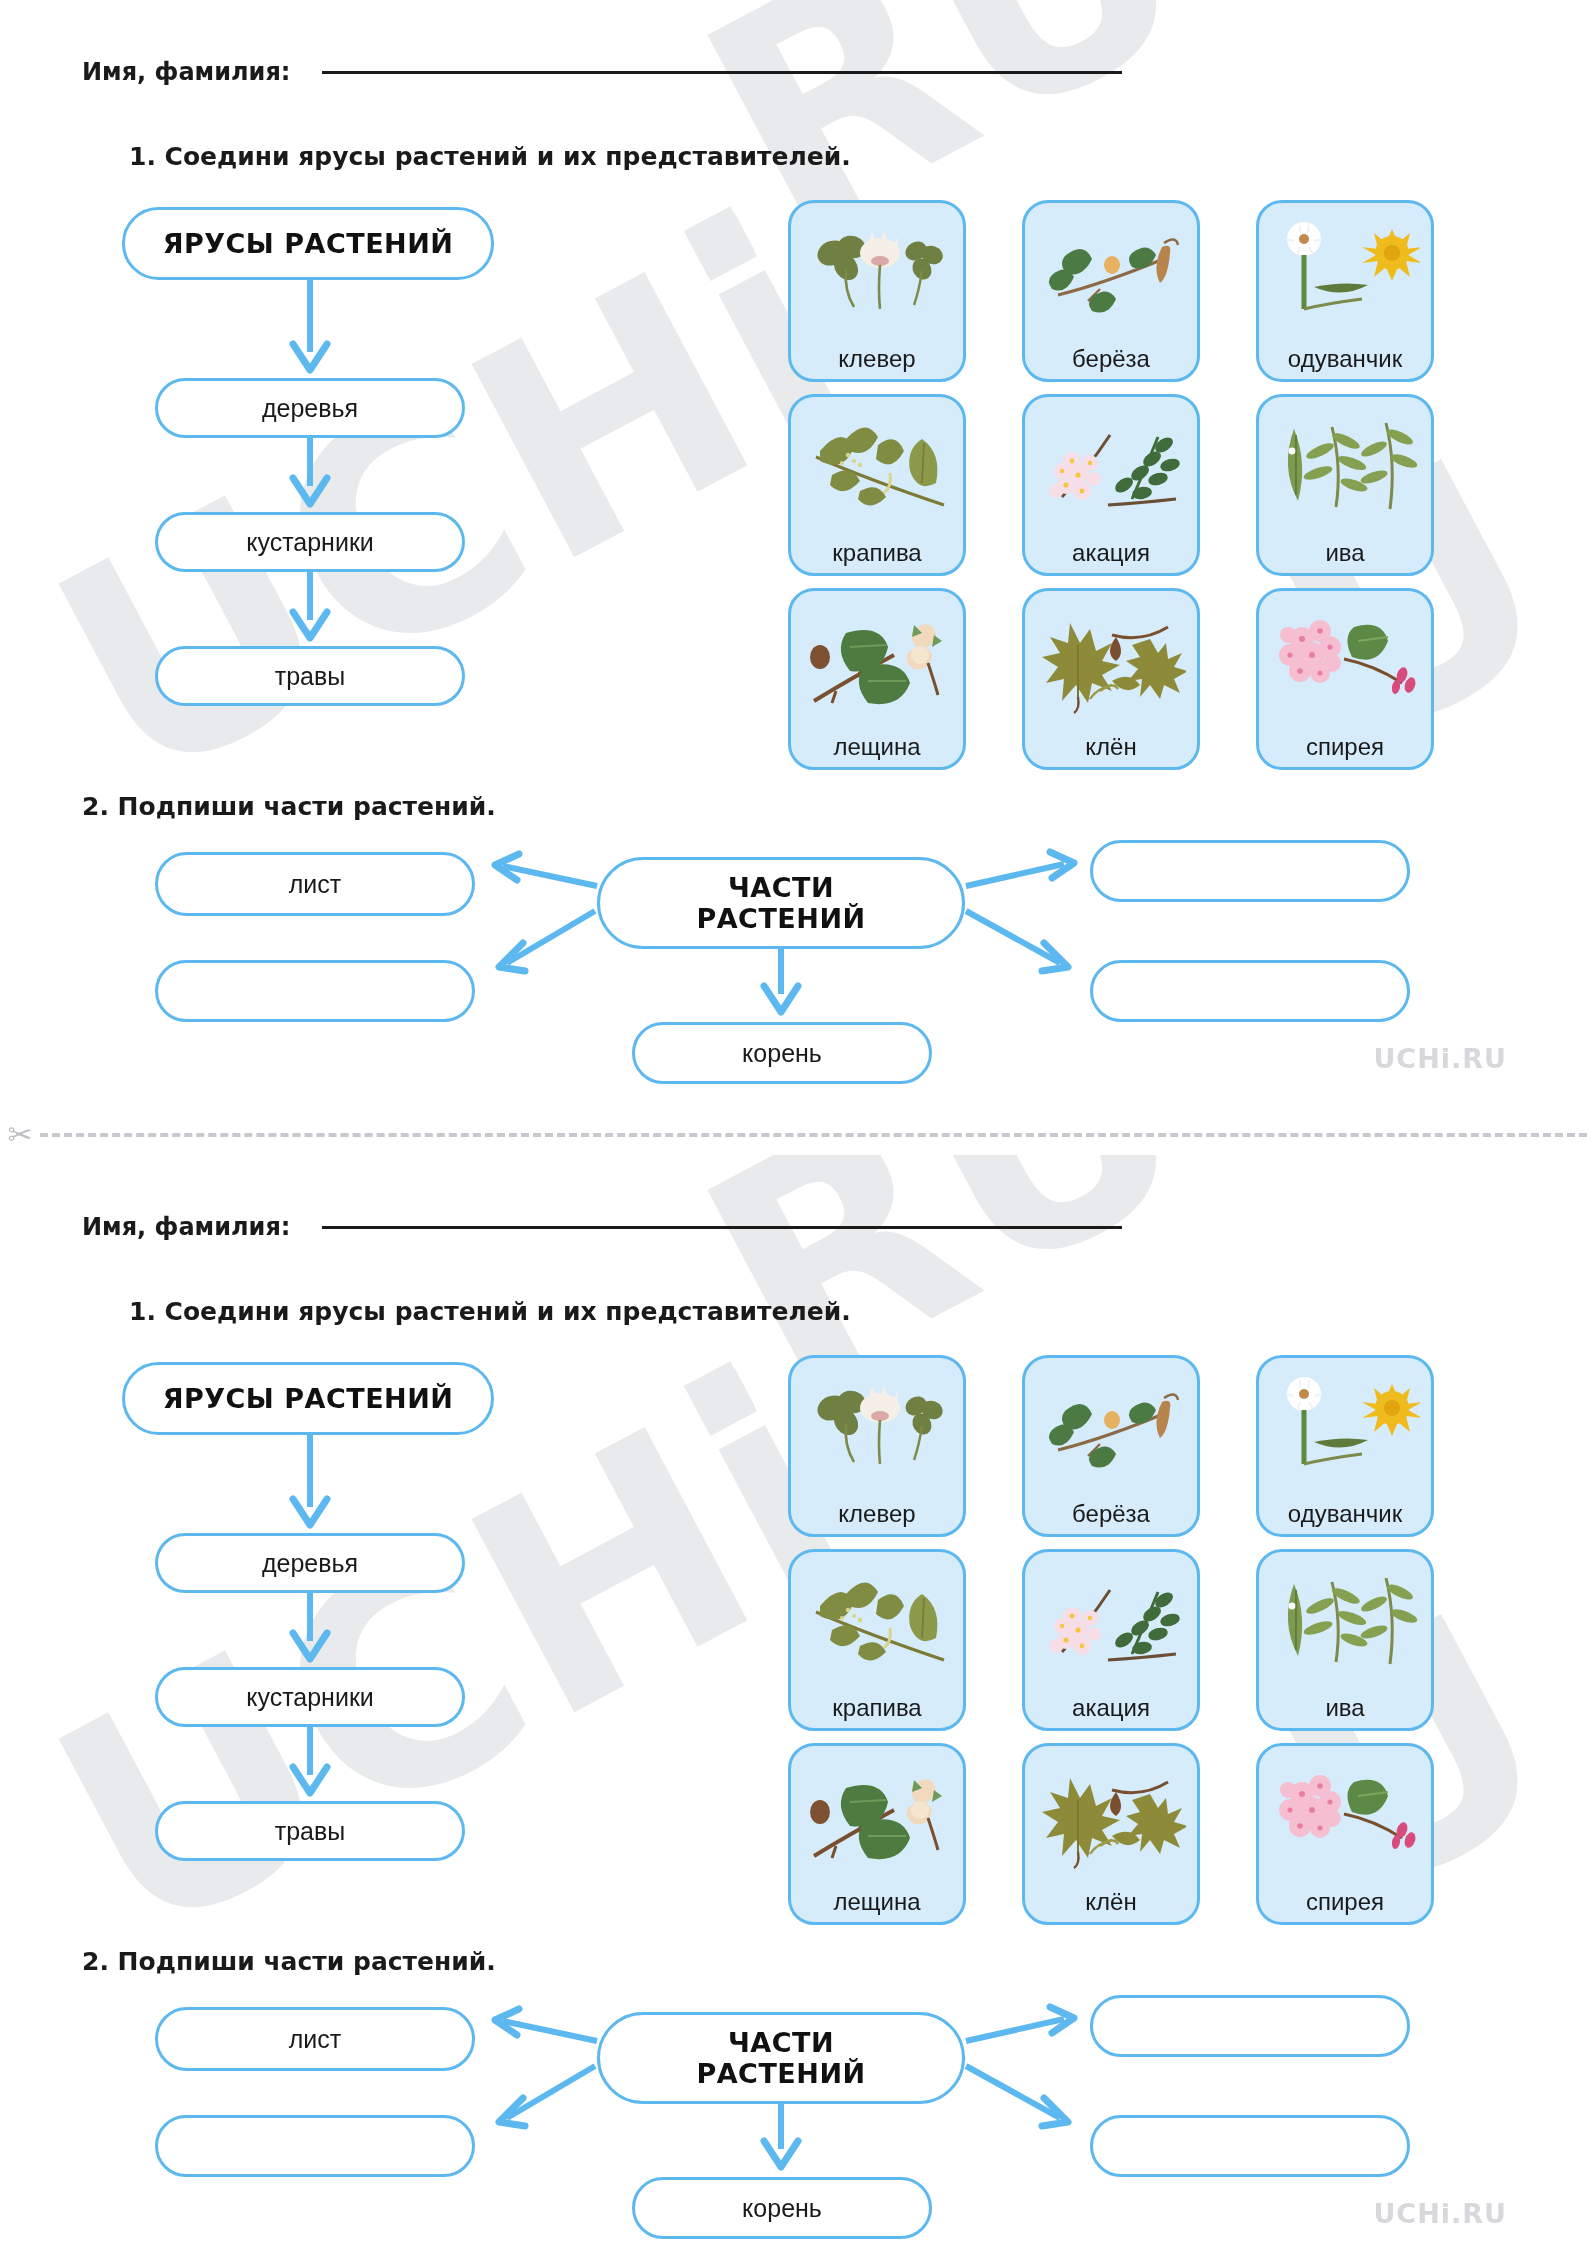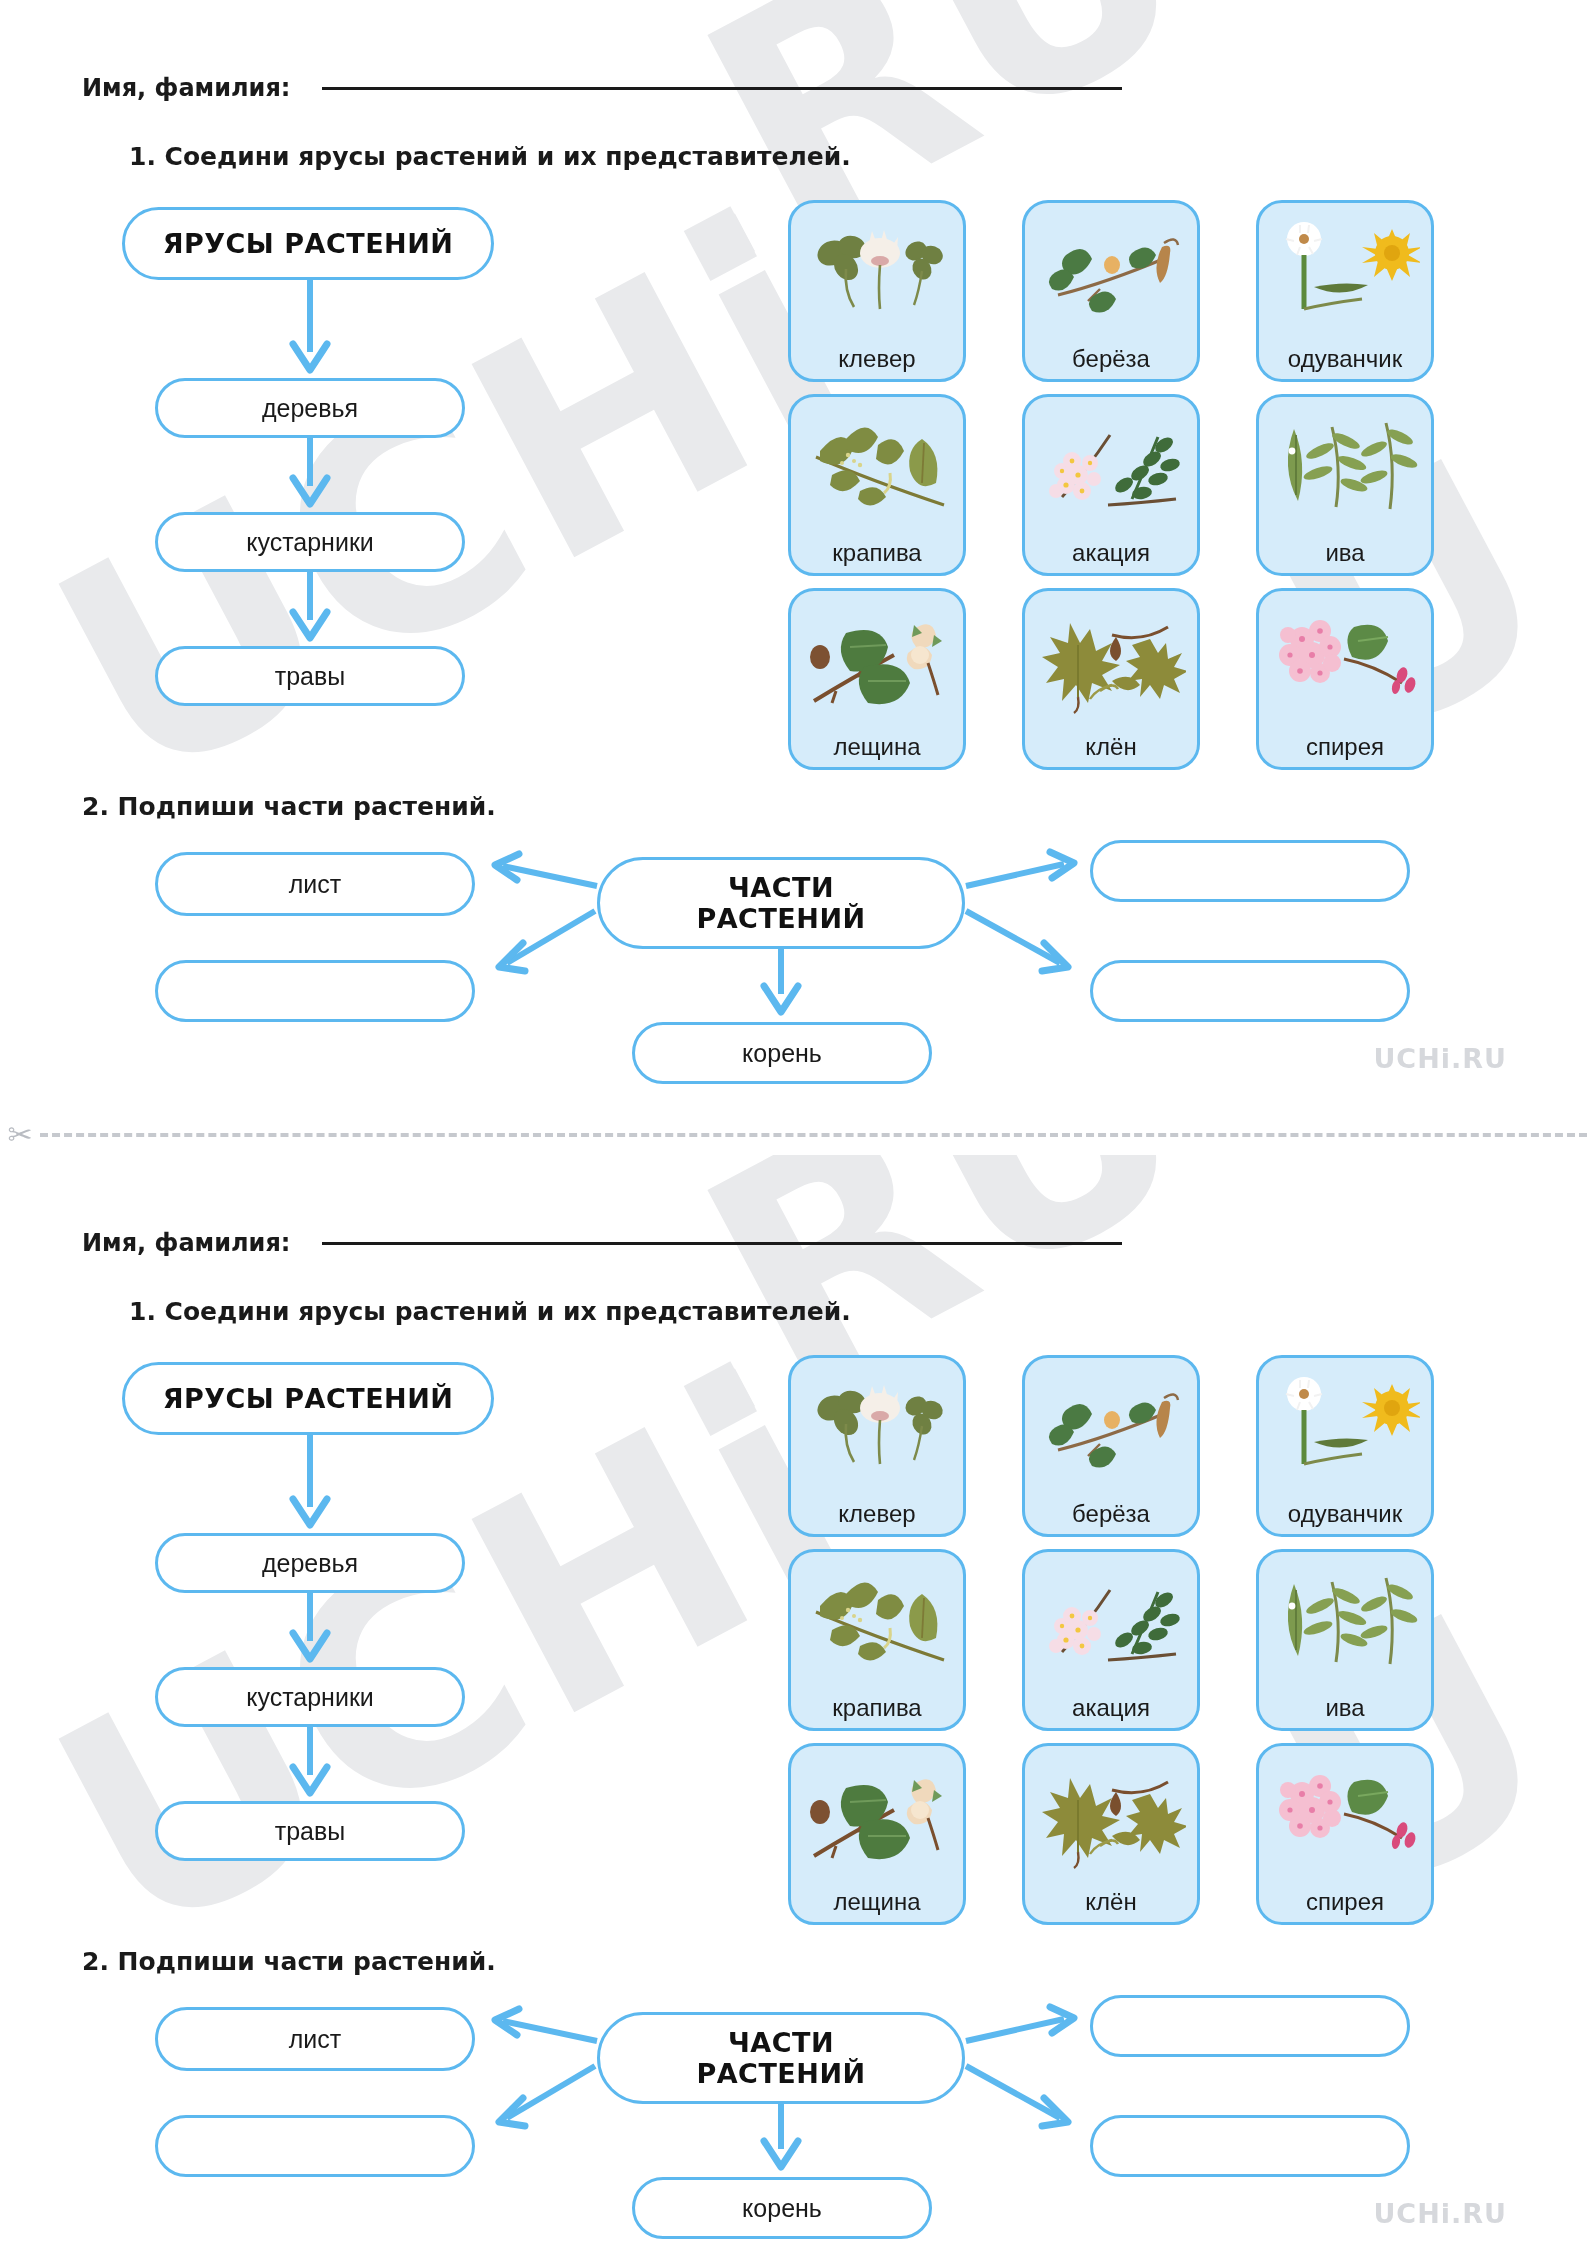--- a/index.html
+++ b/index.html
@@ -55,21 +55,20 @@
     display: flex;
     align-items: baseline;
     z-index: 3;
   }
   .name-label {
     font-family: "DejaVu Sans", sans-serif;
     font-weight: 700;
     font-size: 24px;
     color: #1a1a1a;
     white-space: nowrap;
-    margin-top: 16px;
   }
   .name-rule {
     width: 800px;
     height: 3px;
     background: #1a1a1a;
     margin-left: 32px;
     position: relative;
     top: -6px;
   }
 

